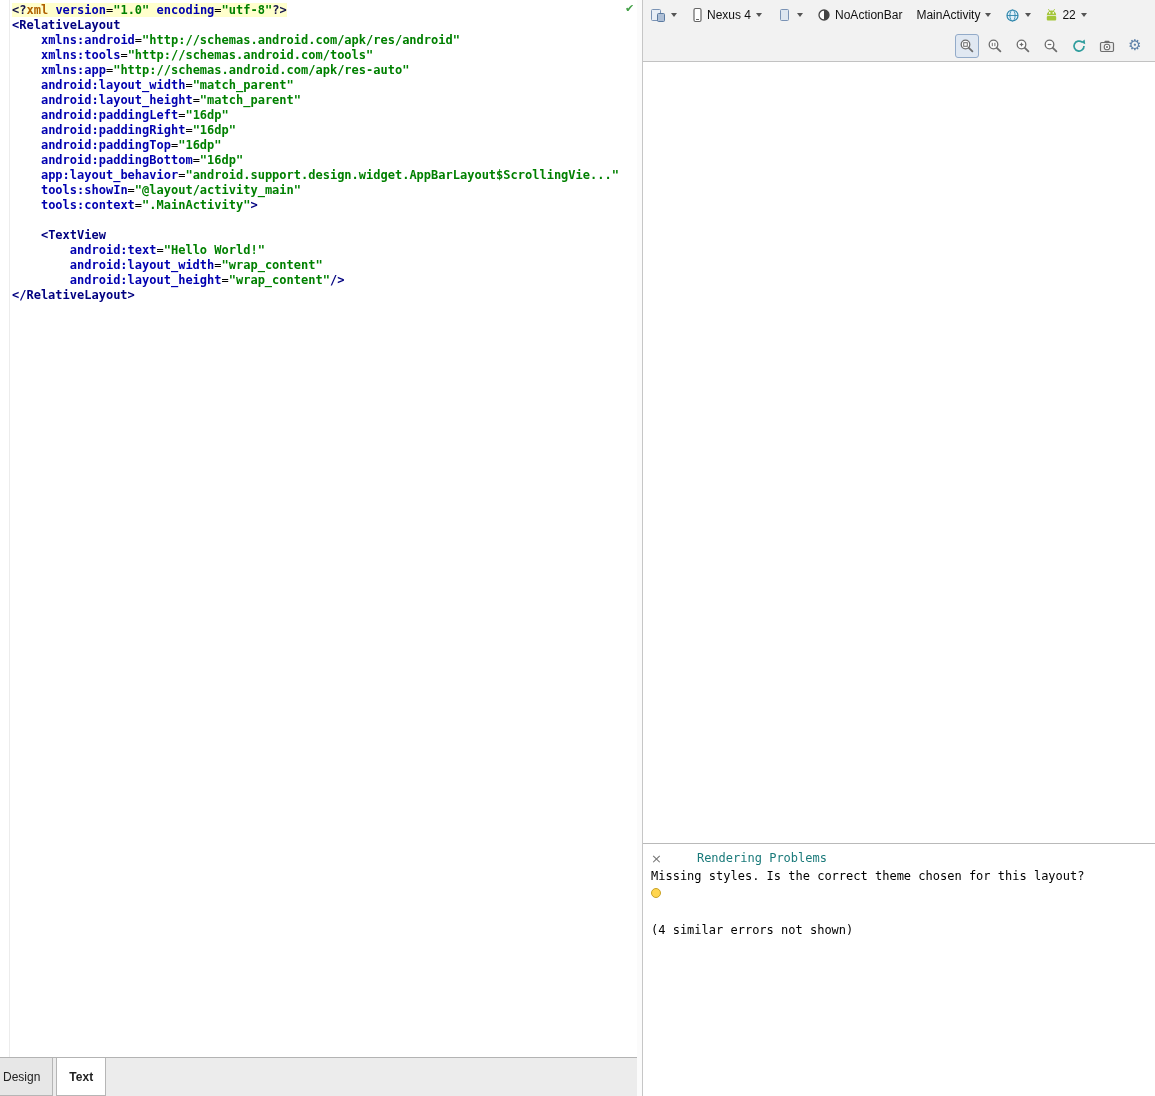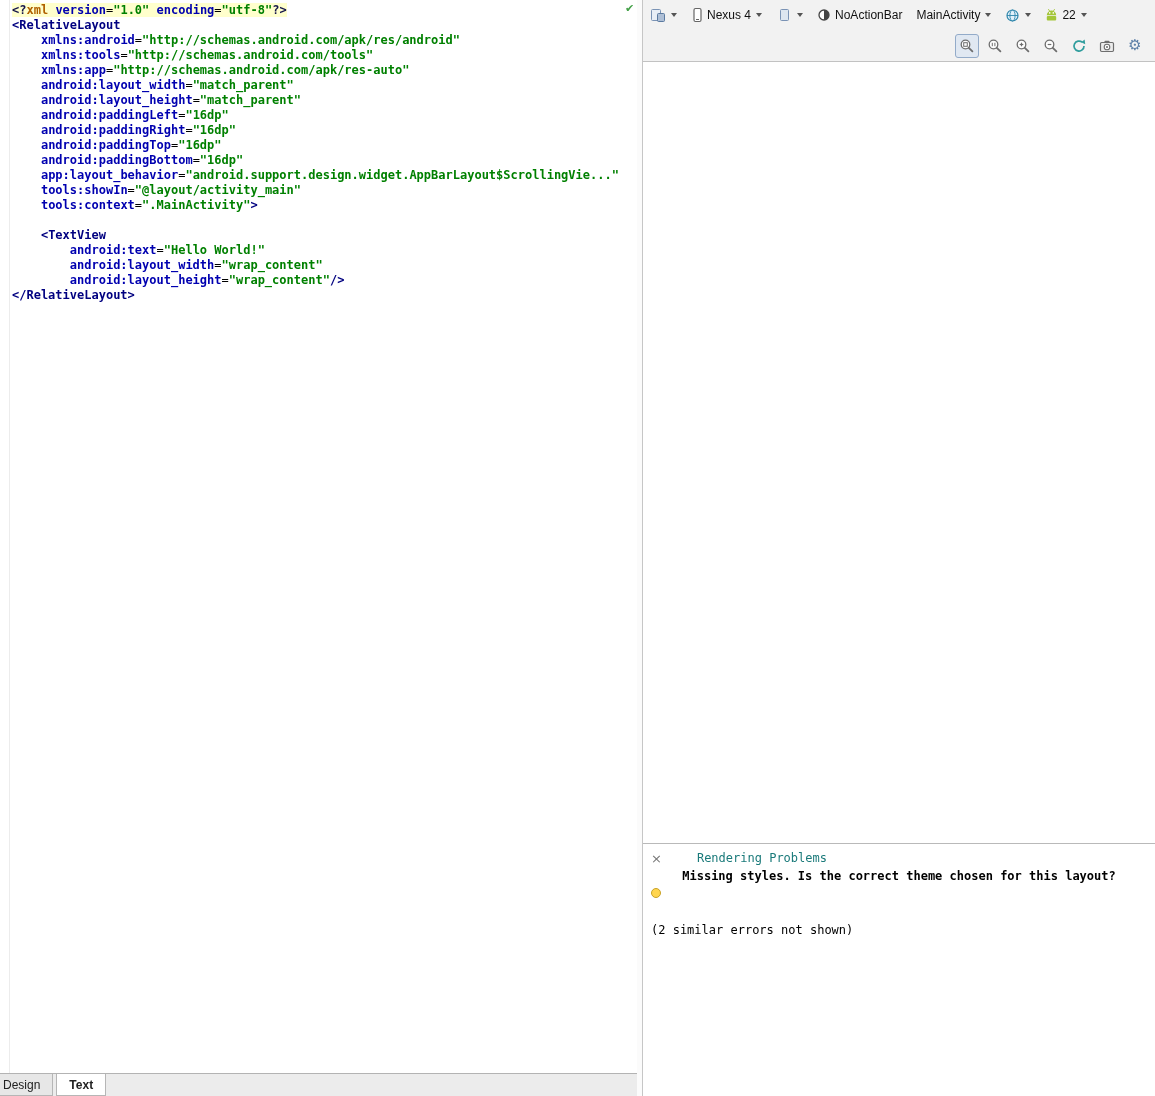--- a/index.html
+++ b/index.html
@@ -16,21 +16,21 @@
   .code-line > span.hl{background:var(--line-highlight,#ffffcc);}
   .t-tag{color:var(--tag,#000080);font-weight:bold;}
   .t-attr{color:var(--attr,#0000b0);font-weight:bold;}
   .t-val{color:var(--value,#008000);font-weight:bold;}
   .t-pi{color:var(--pi,#b06100);font-weight:bold;}
   .t-punct{color:#13134a;font-weight:bold;}
   .t-eq{color:#000;}
   .t-plain{color:#000;}
 
   
-  .tabbar{height:23px;box-sizing:border-box;border-top:1px solid #b3b3b3;background:#ececec;display:flex;align-items:stretch;}
+  .tabbar{height:39px;box-sizing:border-box;border-top:1px solid #b3b3b3;background:#ececec;display:flex;align-items:stretch;}
   .tab{box-sizing:border-box;border:1px solid #b6b6b6;border-top:none;margin-right:3px;padding:0 12px;display:flex;align-items:center;background:#e7e7e7;font-size:12px;color:#222;cursor:pointer;}
   .tab.design{margin-left:-10px;}
   .tab.selected{background:#fff;font-weight:bold;justify-content:flex-end;}
 
   
   .splitter{width:5px;background:#fbfbfb;cursor:col-resize;}
 
   
   .right{flex:1;display:flex;flex-direction:column;border-left:1px solid #c6c6c6;height:100%;min-width:0;}
   .toolbar1{height:30px;flex:none;background:var(--toolbar-bg,#f2f2f2);display:flex;align-items:center;padding:0 4px;gap:8px;}
@@ -41,21 +41,21 @@
   .chev{width:0;height:0;border-left:3.5px solid transparent;border-right:3.5px solid transparent;border-top:4px solid #555;margin-left:1px;}
   .icon-btn{width:22px;height:22px;display:flex;align-items:center;justify-content:center;border:1px solid transparent;border-radius:3px;cursor:pointer;}
   .icon-btn.selected{background:#e0e8f2;border-color:#93abc9;}
   .gear-glyph{font-size:15px;color:#5f81a8;line-height:1;font-family:"DejaVu Sans",sans-serif;}
 
   
   .problems{height:253px;flex:none;box-sizing:border-box;border-top:1px solid #b9b9b9;padding:5px 8px;font-family:"DejaVu Sans Mono",monospace;font-size:12px;line-height:18px;color:#000;background:#fff;}
   .p-header{display:flex;align-items:center;gap:6px;}
   .close-x{color:#777;font-size:13px;line-height:1;cursor:pointer;font-family:"DejaVu Sans",sans-serif;}
   .p-title{color:var(--problems-title,#1a7a7a);font-weight:normal;margin-left:29px;}
-  .p-bold{font-weight:bold;text-align:center;}
+  .p-bold{font-weight:normal;}
   .p-hint{max-width:470px;}
   .bulb{display:inline-block;width:8px;height:8px;background:#ffd54f;border:1px solid #c9a227;border-radius:50%;margin-right:5px;}
   .p-blank{height:18px;}
 </style>
 </head>
 <body>
 
 <div class="app">
 
   <div class="left">
@@ -196,17 +196,17 @@
     <div class="canvas"></div>
 
     <div class="problems">
       <div class="p-header">
         <span class="close-x">×</span>
         <span class="p-title">Rendering Problems</span>
       </div>
       <div class="p-bold">Missing styles. Is the correct theme chosen for this layout?</div>
       <div class="p-hint"><span class="bulb"></span></div>
       <div class="p-blank"></div>
-      <div class="p-line">(2 similar errors not shown)</div>
+      <div class="p-line">(4 similar errors not shown)</div>
     </div>
 
   </div>
 </div>
 
 </body></html>

